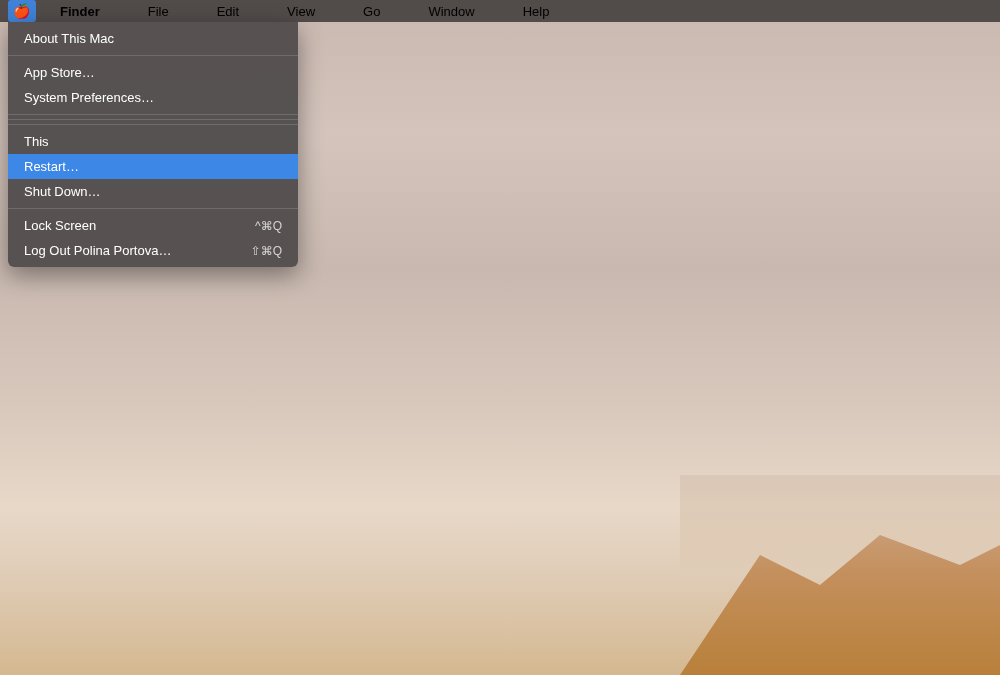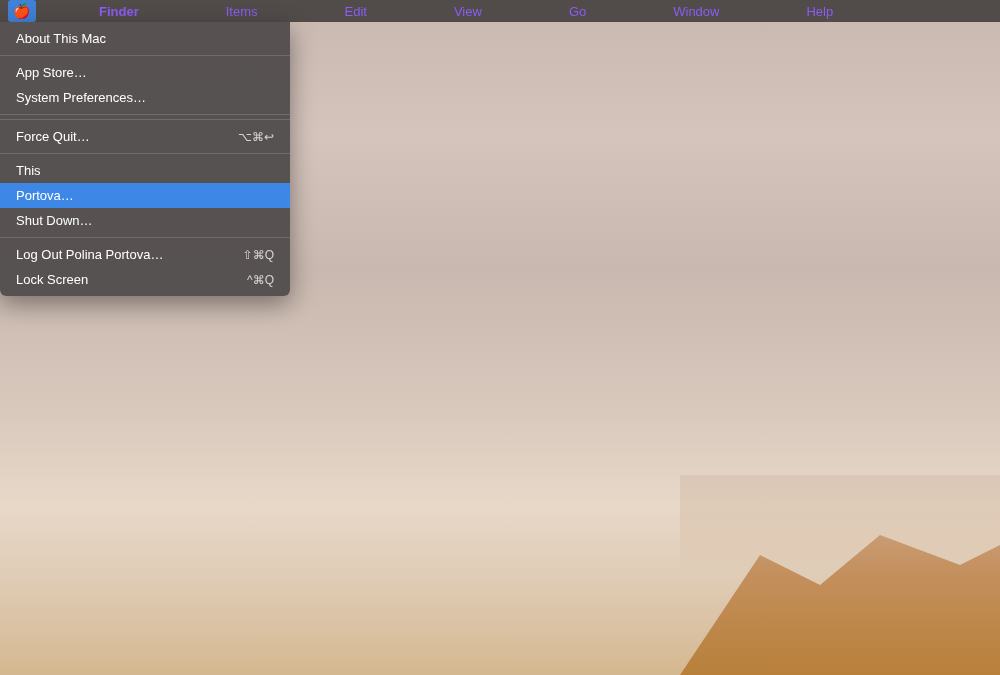--- a/index.html
+++ b/index.html
@@ -68,36 +68,35 @@
     .menubar-apple.active {
       background: rgba(60, 140, 240, 0.85);
       border-radius: 3px;
     }
 
     .menubar-item {
       height: 22px;
       display: flex;
       align-items: center;
       padding: 0 24px;
-      color: #8b5cf6;
+      color: #000000;
       font-size: 13px;
       cursor: pointer;
       white-space: nowrap;
-      margin-left: 39px;
     }
 
     .menubar-item.bold {
       font-weight: 600;
     }
 
     
     .apple-menu {
       position: absolute;
       top: 22px;
-      left: 0;
+      left: 8px;
       width: 290px;
       background: rgba(80, 76, 76, 0.95);
       backdrop-filter: blur(20px);
       border-radius: 0 0 6px 6px;
       box-shadow: 0 8px 24px rgba(0,0,0,0.4);
       z-index: 200;
       padding: 4px 0;
     }
 
     .menu-item {
@@ -162,21 +161,21 @@
 </div>
 
 <div class="menubar">
   <div class="menubar-apple active">
     <span>🍎</span>
   </div>
   <div class="menubar-item bold">
     <span>Finder</span>
   </div>
   <div class="menubar-item">
-    <span>Items</span>
+    <span>File</span>
   </div>
   <div class="menubar-item">
     <span>Edit</span>
   </div>
   <div class="menubar-item">
     <span>View</span>
   </div>
   <div class="menubar-item">
     <span>Go</span>
   </div>
@@ -199,39 +198,35 @@
   <div class="menu-item">
     <span>App Store…</span>
   </div>
   <div class="menu-item">
     <span>System Preferences…</span>
   </div>
   <div class="menu-separator"></div>
 
   <div class="menu-separator"></div>
 
-  <div class="menu-item">
-    <span>Force Quit…</span>
-    <span class="shortcut">⌥⌘↩</span>
-  </div>
   <div class="menu-separator"></div>
 
   <div class="menu-item">
     <span>This</span>
   </div>
   <div class="menu-item highlighted">
-    <span>Portova…</span>
+    <span>Restart…</span>
   </div>
   <div class="menu-item">
     <span>Shut Down…</span>
   </div>
   <div class="menu-separator"></div>
 
+  <div class="menu-item">
+    <span>Lock Screen</span>
+    <span class="shortcut">^⌘Q</span>
+  </div>
   <div class="menu-item">
     <span>Log Out Polina Portova…</span>
     <span class="shortcut">⇧⌘Q</span>
   </div>
-  <div class="menu-item">
-    <span>Lock Screen</span>
-    <span class="shortcut">^⌘Q</span>
-  </div>
 
 </div>
 
 </body></html>

